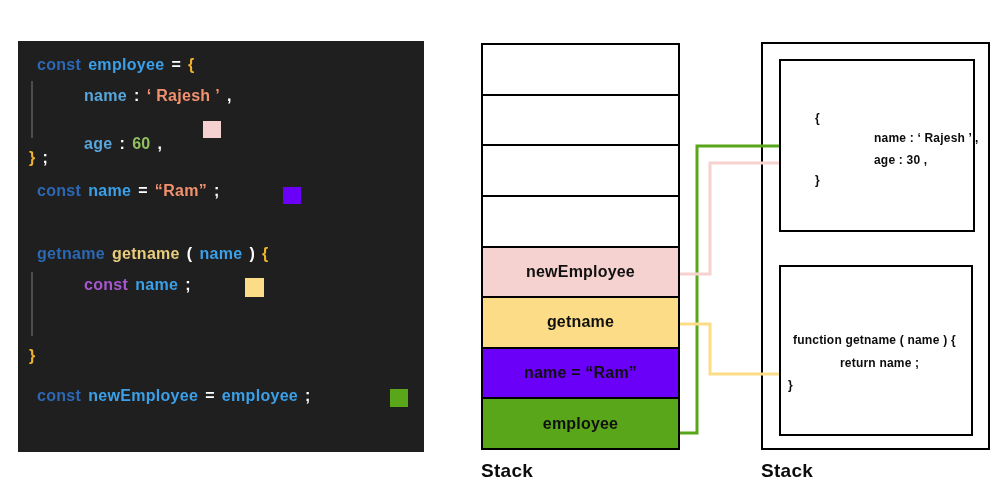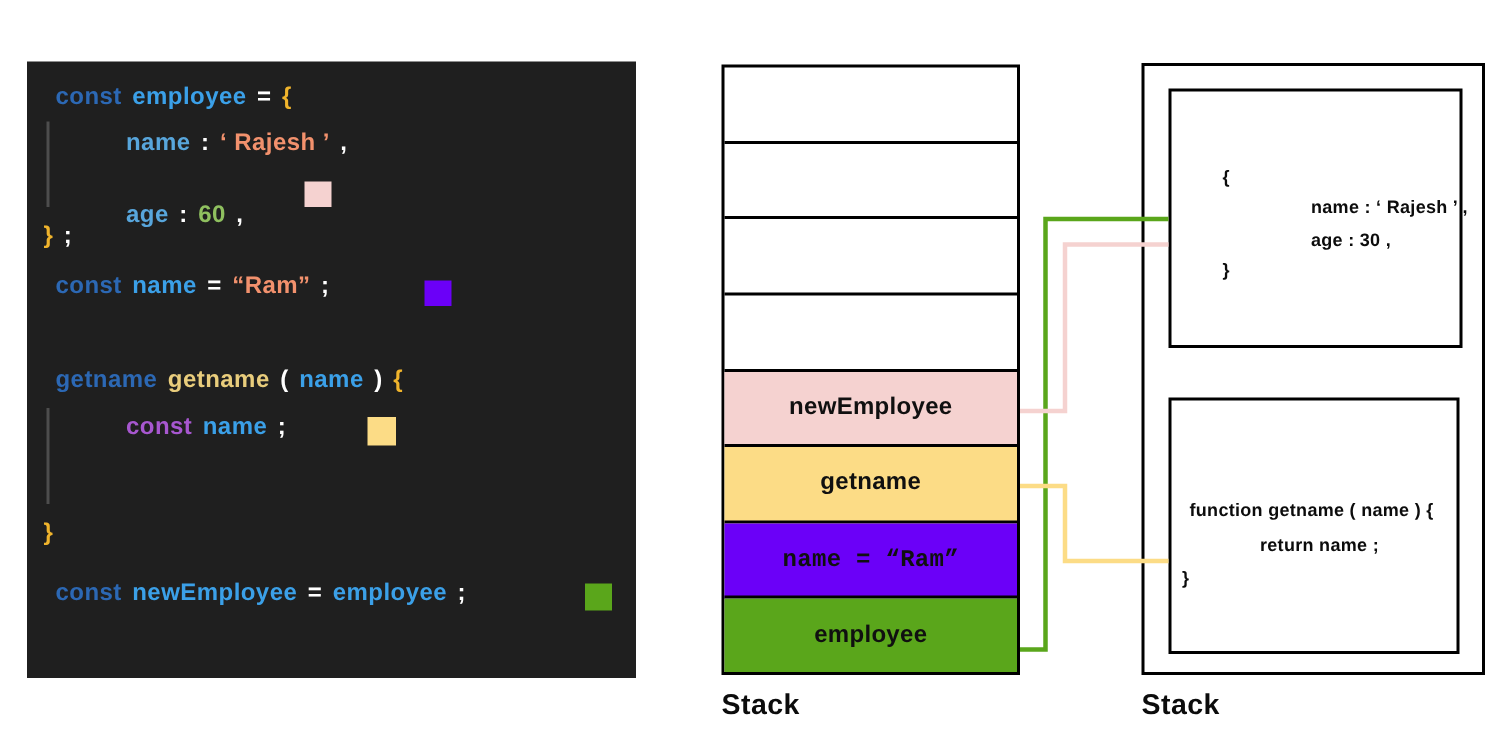--- a/index.html
+++ b/index.html
@@ -37,21 +37,21 @@
     border:2px solid #000;box-sizing:border-box;display:flex;flex-direction:column;
     background:#fff;
   }
   .srow{
     flex:1;border-bottom:2px solid #000;display:flex;align-items:center;justify-content:center;
     font-size:16px;font-weight:bold;color:#101010;letter-spacing:.2px;
   }
   .srow:last-child{border-bottom:none;}
   .bg-pink{background:var(--c-pink);}
   .bg-yellow{background:var(--c-yellow);}
-  .bg-purple{background:var(--c-purple);font-family:Liberation Mono, monospace;}
+  .bg-purple{background:var(--c-purple);}
   .bg-green{background:var(--c-green);}
   
   .heap-outer{
     position:absolute;left:761px;top:42px;width:229px;height:408px;
     border:2px solid #000;box-sizing:border-box;background:#fff;
   }
   .heap-box{
     position:absolute;border:2px solid #000;box-sizing:border-box;background:#fff;
   }
   .heap-obj{left:16px;top:15px;width:196px;height:173px;}

